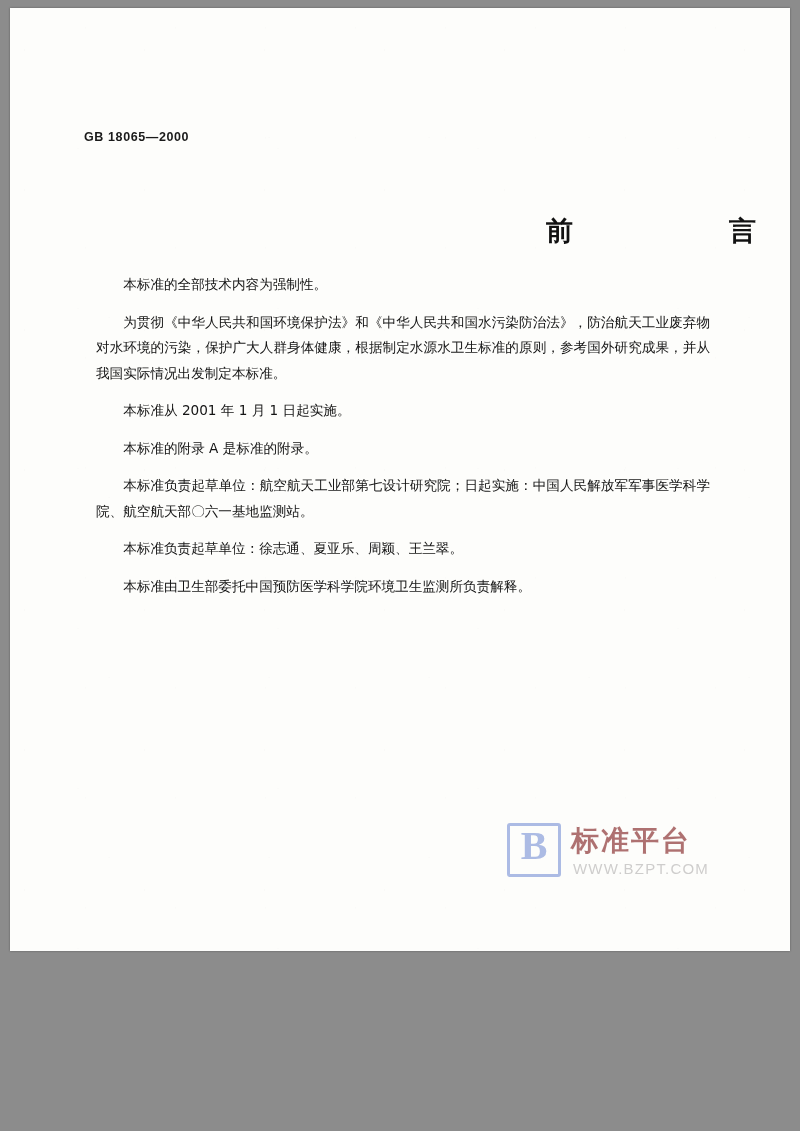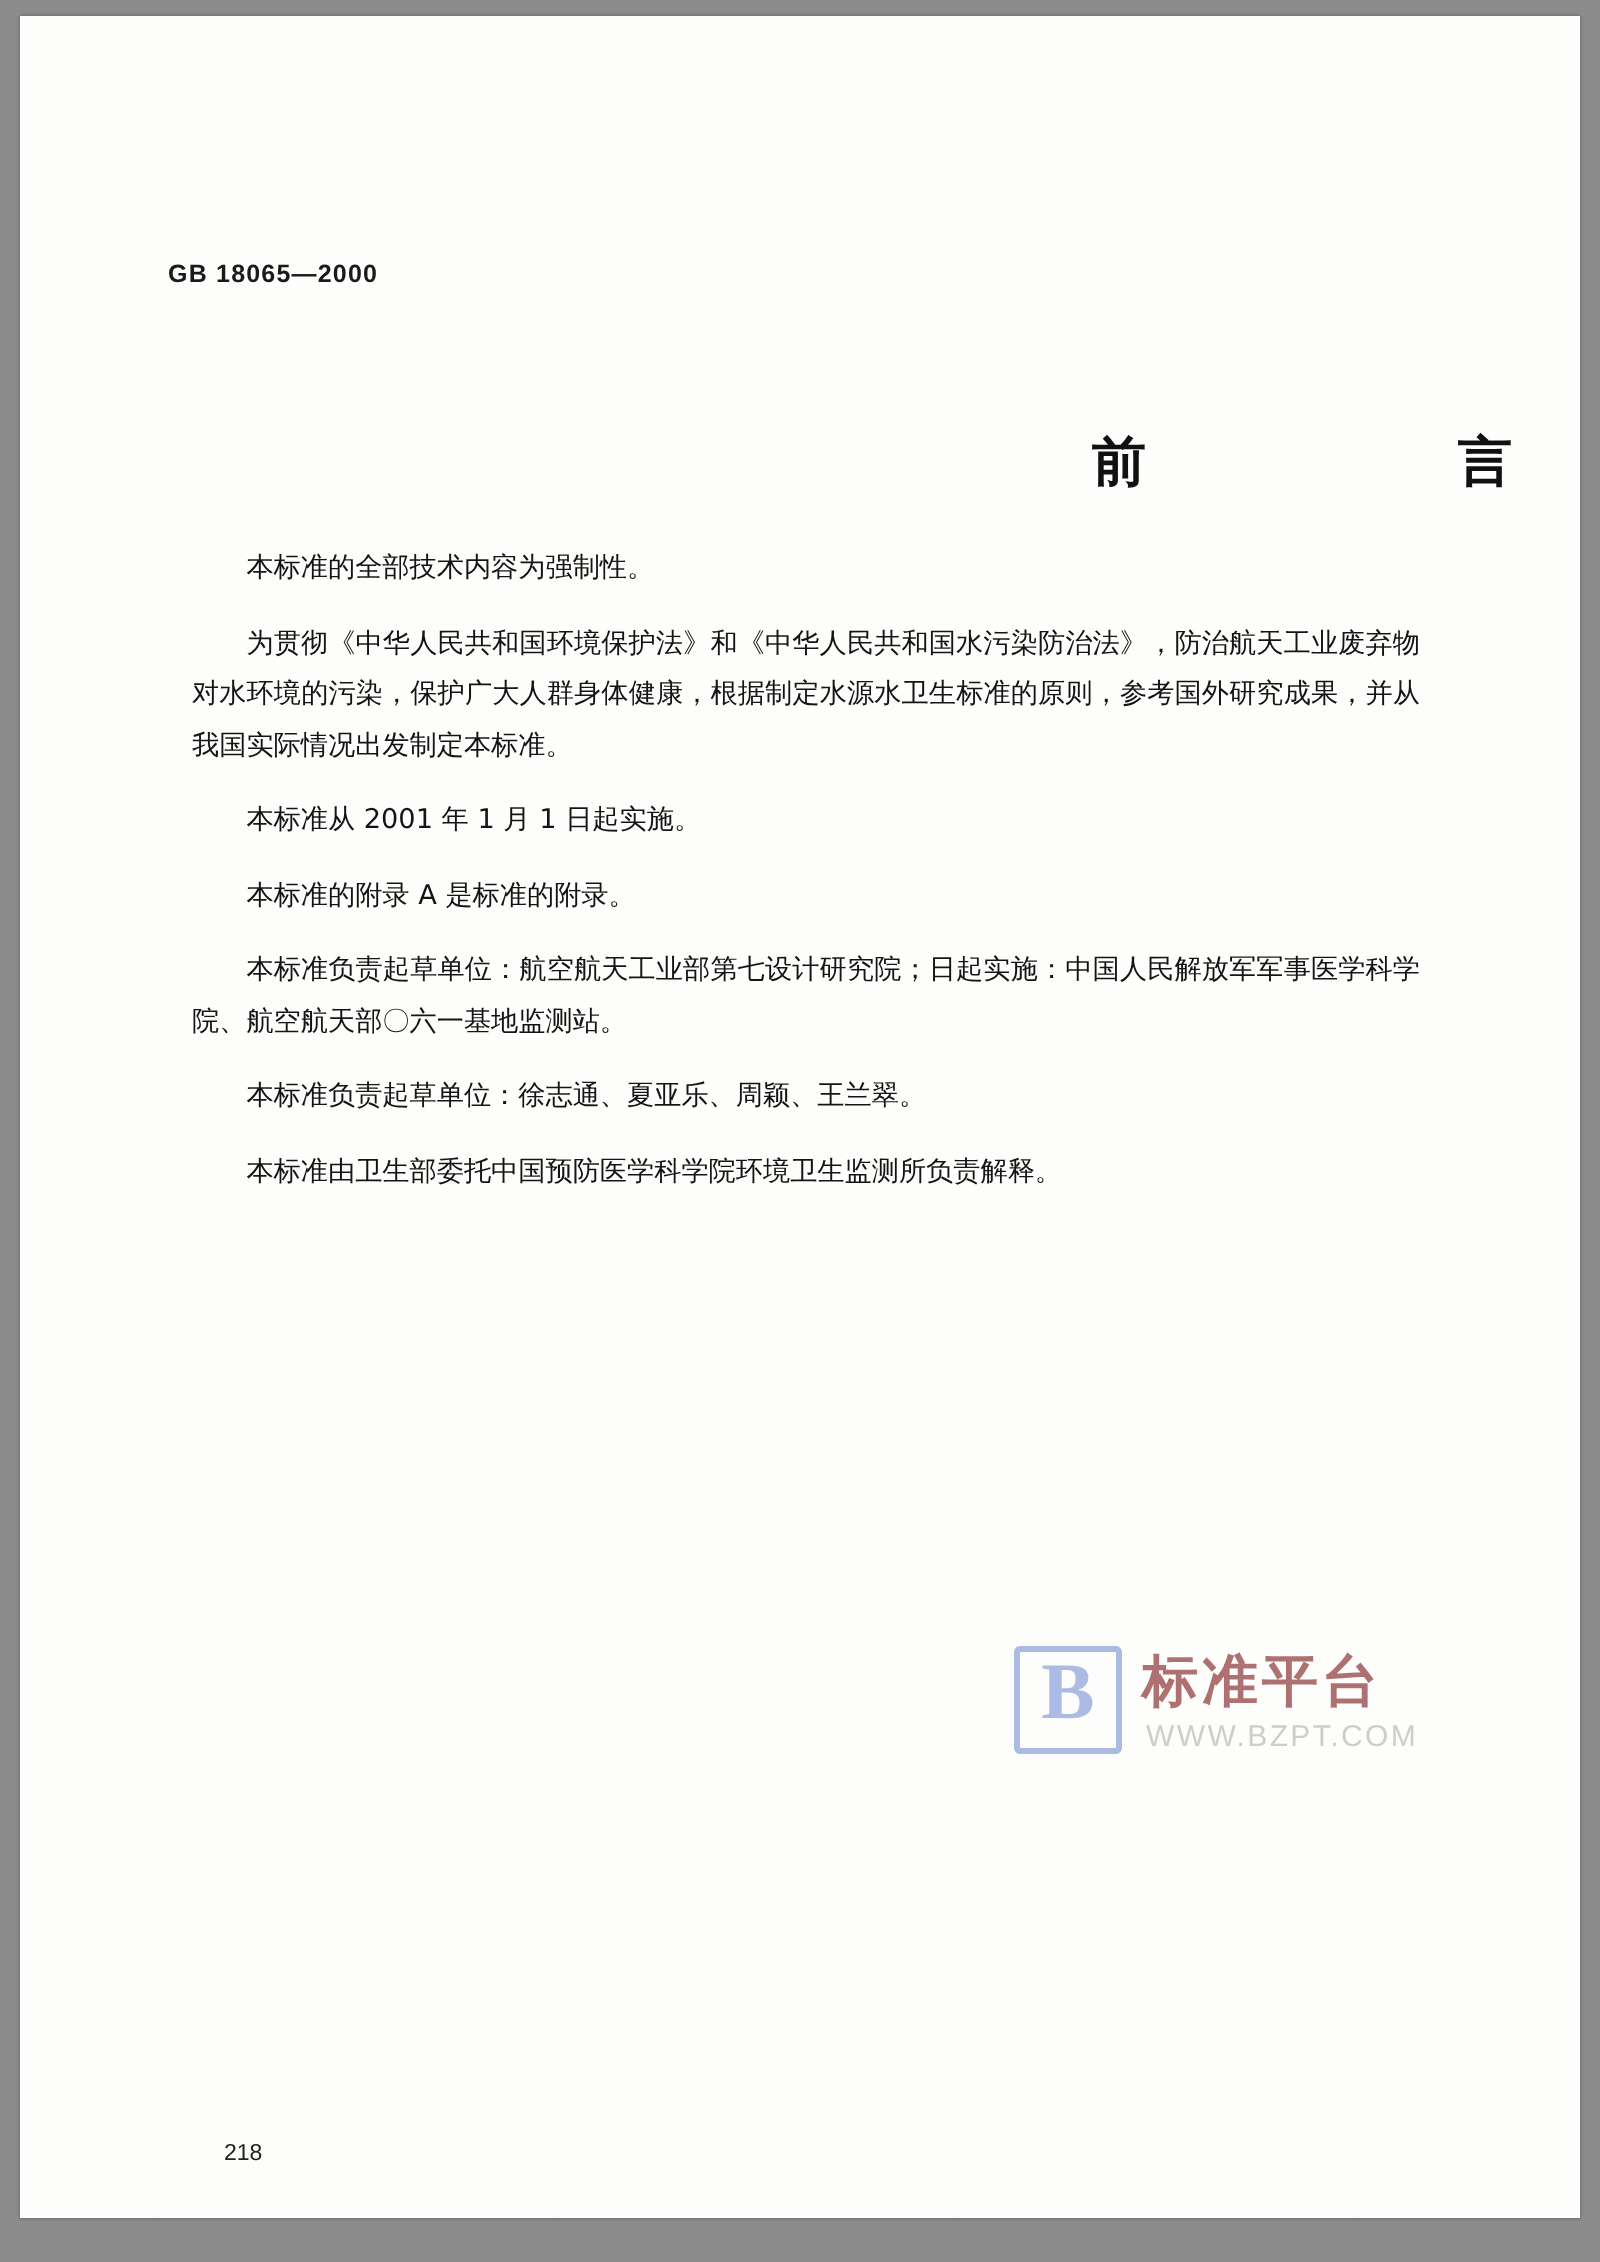--- a/index.html
+++ b/index.html
@@ -11,21 +11,21 @@
     width: 800px;
     height: 1131px;
     overflow: hidden;
     font-family: "DejaVu Sans", "Liberation Sans", sans-serif;
   }
   .page {
     position: absolute;
     left: 10px;
     top: 8px;
     width: 780px;
-    height: 1101px;
+    height: 943px;
     background: #fdfdfb;
     box-shadow: 0 0 2px rgba(0,0,0,0.35);
     overflow: hidden;
   }
   .paper-noise {
     position: absolute;
     inset: 0;
     pointer-events: none;
     opacity: 0.35;
     background-image:

